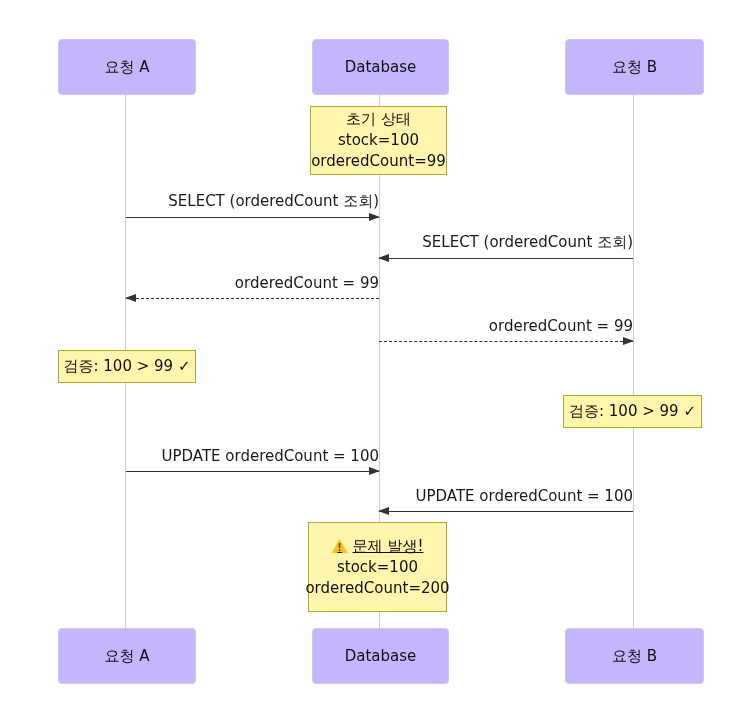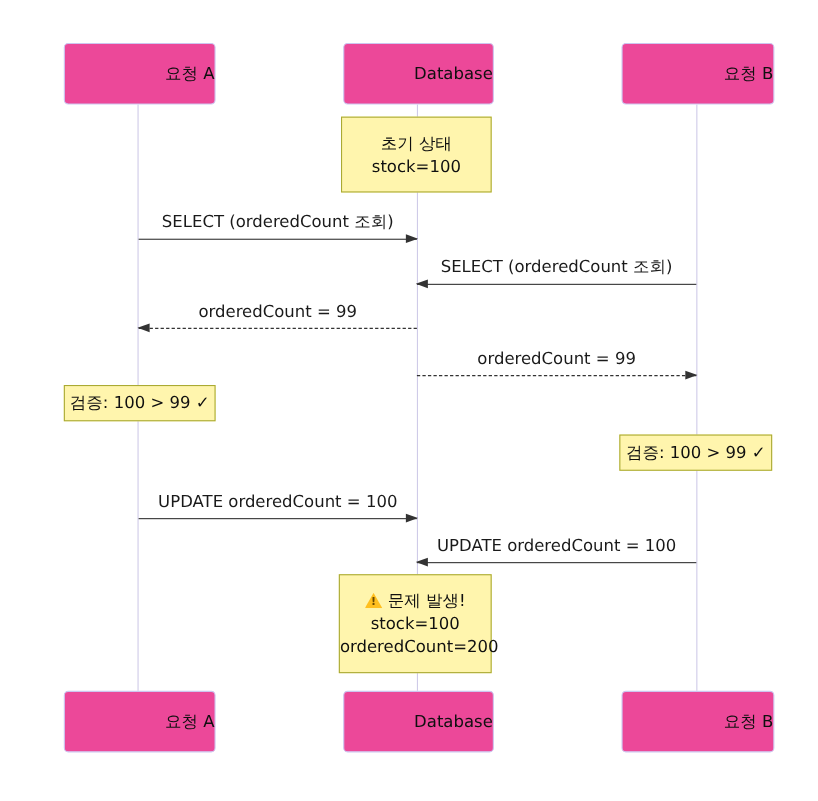--- a/index.html
+++ b/index.html
@@ -4,51 +4,51 @@
 <style>
   html,body{margin:0;padding:0;background:#fff;}
   .canvas{
     position:relative;width:744px;height:728px;background:#fff;overflow:hidden;
     font-family:"DejaVu Sans","Liberation Sans",sans-serif;color:#111;
   }
   
   .lifeline{position:absolute;top:95px;height:533px;width:1px;background:#cfcbe8;}
   
   .actor{
-    position:absolute;height:54px;background:#ec4899;border:1px solid #cdc6f0;
-    border-radius:4px;display:flex;align-items:center;justify-content:flex-end;
+    position:absolute;height:54px;background:#c4b5fd;border:1px solid #cdc6f0;
+    border-radius:4px;display:flex;align-items:center;justify-content:center;
     font-size:15px;color:#101010;
   }
   
   .note{
     position:absolute;background:#FFF5AD;border:1px solid #AAAA33;
-    display:flex;flex-direction:column;justify-content:center;
+    display:flex;flex-direction:column;align-items:center;justify-content:center;
     font-size:15px;line-height:21px;color:#101010;text-align:center;white-space:nowrap;
   }
   
   .msg{position:absolute;height:0;}
   .msg-label{
-    position:absolute;left:0;right:0;bottom:6px;text-align:center;
+    position:absolute;left:0;right:0;bottom:6px;text-align:right;
     font-size:15px;color:#1a1a1a;white-space:nowrap;
   }
   .msg-line{position:absolute;left:0;right:0;top:0;height:0;}
   .msg-line.solid{border-top:1.6px solid #333;}
   .msg-line.dashed{border-top:1.6px dashed #333;}
   .ah{position:absolute;width:0;height:0;top:-4.5px;}
   .ah.right{right:-1px;border-top:4.5px solid transparent;border-bottom:4.5px solid transparent;border-left:11px solid #333;}
   .ah.left{left:-1px;border-top:4.5px solid transparent;border-bottom:4.5px solid transparent;border-right:11px solid #333;}
   
   .warning-icon{
     display:inline-flex;align-items:flex-end;justify-content:center;
     width:16px;height:14px;background:#FFBF1F;
     clip-path:polygon(50% 0,100% 100%,0 100%);
     margin-right:5px;vertical-align:-1px;position:relative;
   }
   .warning-icon::after{content:"!";font-size:10px;font-weight:bold;color:#6b4a00;line-height:11px;}
-  .note-title-row{display:flex;align-items:center;justify-content:center;}
+  .note-title-row{display:flex;align-items:center;justify-content:center;text-decoration:underline;}
 </style>
 </head>
 <body>
 
 <div class="canvas">
 
   <div class="lifeline" style="left:125px;"></div>
   <div class="lifeline" style="left:379px;"></div>
   <div class="lifeline" style="left:633px;"></div>
 
@@ -58,20 +58,21 @@
   <div class="actor" style="left:312px;top:39px;width:135px;">
     <span>Database</span>
   </div>
   <div class="actor" style="left:565px;top:39px;width:137px;">
     <span>요청 B</span>
   </div>
 
   <div class="note" style="left:310px;top:106px;width:135px;height:67px;">
     <div>초기 상태</div>
     <div>stock=100</div>
+    <div>orderedCount=99</div>
   </div>
 
   <div class="msg" style="left:126px;top:217px;width:253px;">
     <div class="msg-label">SELECT (orderedCount 조회)</div>
     <div class="msg-line solid"></div>
     <span class="ah right"></span>
   </div>
 
   <div class="msg" style="left:379px;top:258px;width:254px;">
     <div class="msg-label">SELECT (orderedCount 조회)</div>

